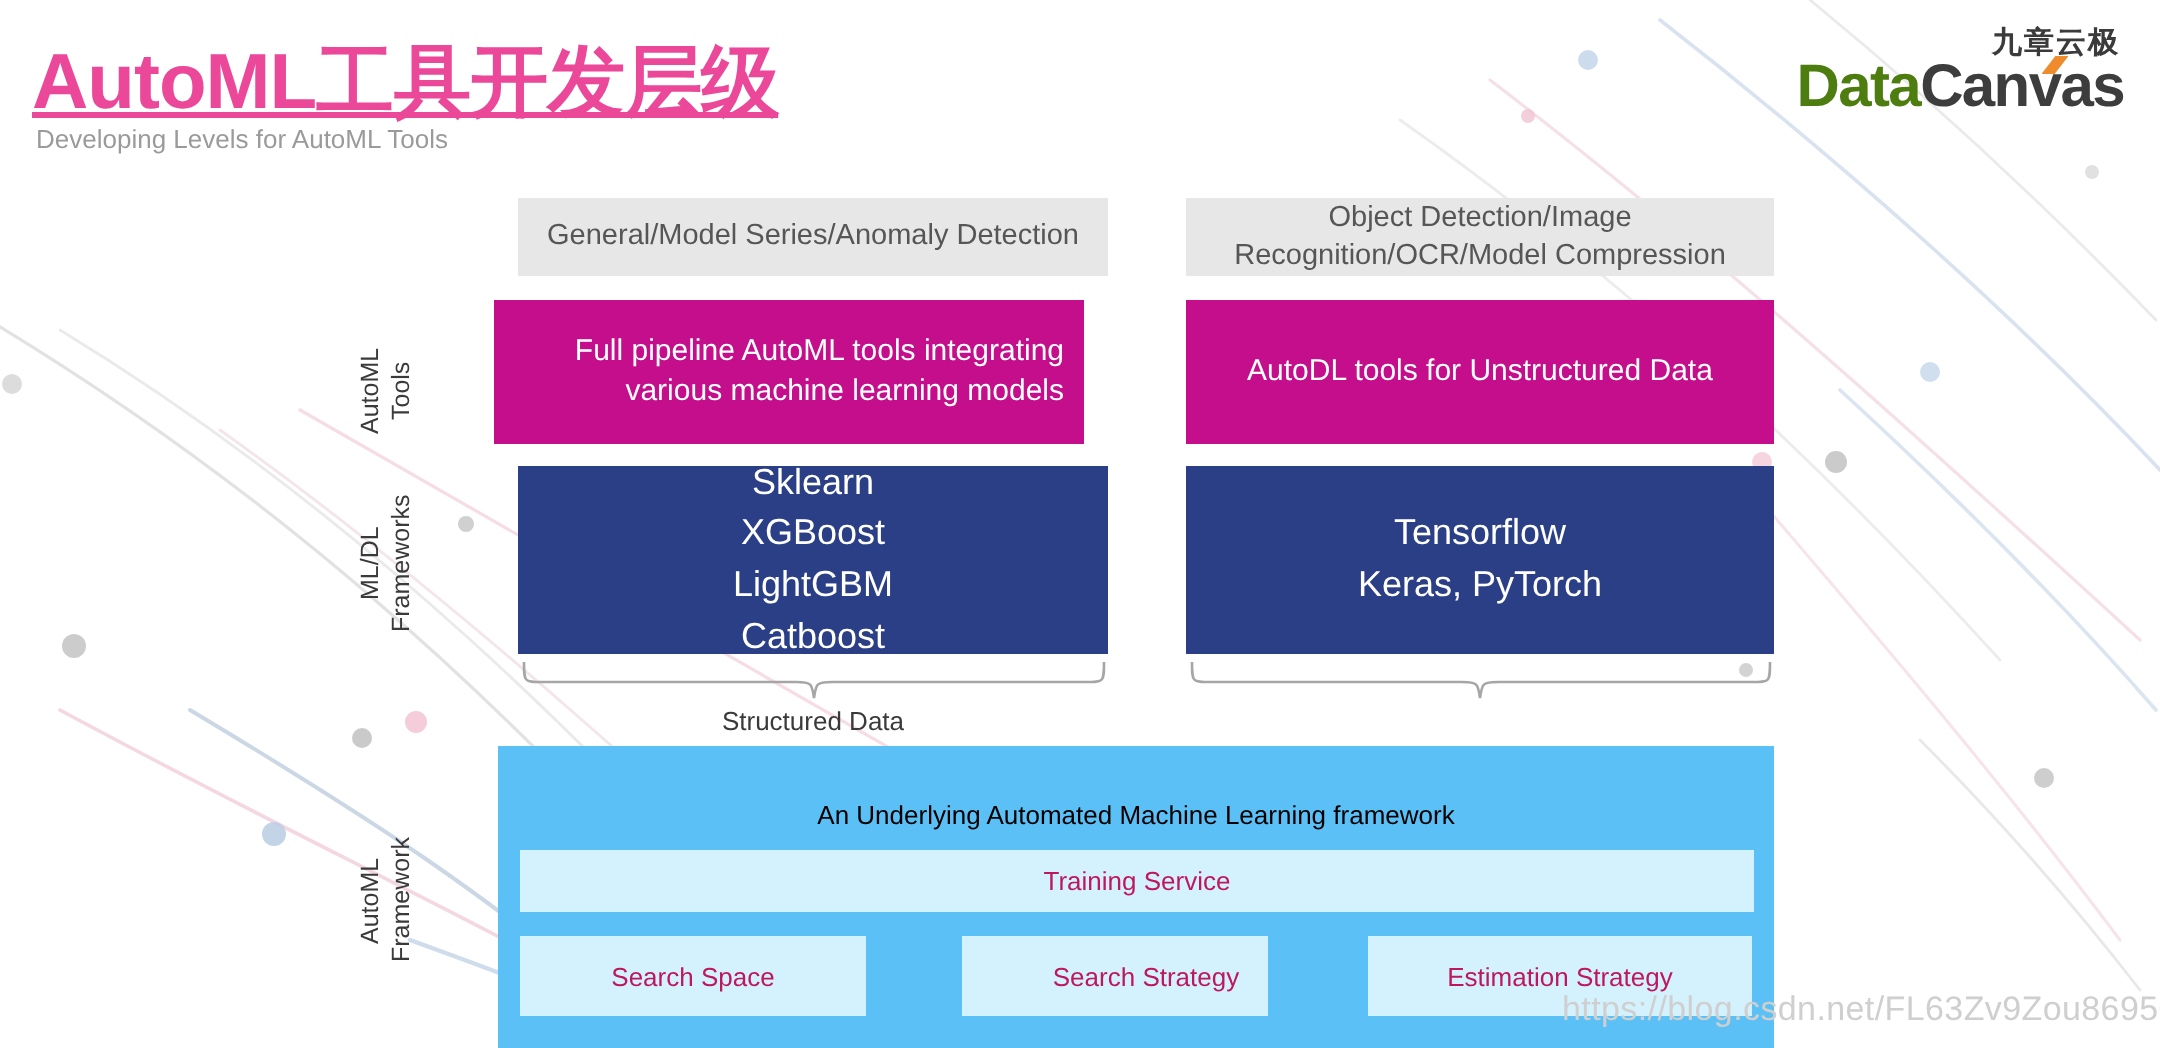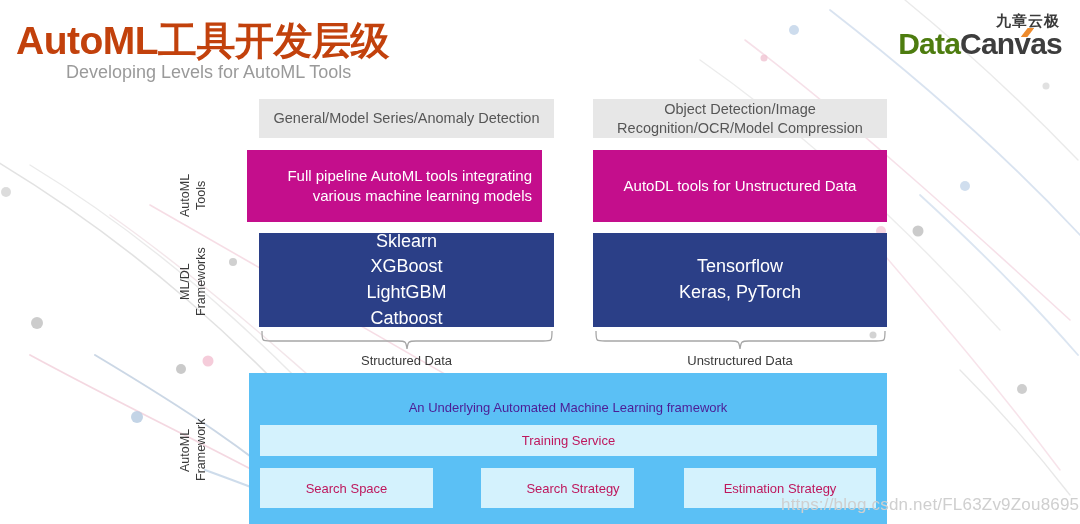--- a/index.html
+++ b/index.html
@@ -34,32 +34,32 @@
     width: 1080px;
     height: 92px;
     z-index: 3;
   }
   #title-cn {
     position: absolute;
     left: 16px;
     top: 14px;
     font-size: 39px;
     font-weight: bold;
-    color: #c2410c;
+    color: #ec4899;
     letter-spacing: -0.5px;
     white-space: nowrap;
+    text-decoration: underline;
   }
   #title-en {
     position: absolute;
     left: 18px;
     top: 62px;
-    font-size: 18px;
+    font-size: 13px;
     color: #9a9a9a;
     white-space: nowrap;
-    margin-left: 48px;
   }
 
   
   #logo {
     position: absolute;
     right: 18px;
     top: 12px;
     width: 184px;
     height: 56px;
   }
@@ -164,21 +164,21 @@
     height: 151px;
     background: #5BC0F5;
     box-sizing: border-box;
   }
   #framework-title {
     position: absolute;
     left: 0; top: 27px;
     width: 638px;
     text-align: center;
     font-size: 13px;
-    color: #4c1d95;
+    color: #000000;
   }
   .paleblue {
     position: absolute;
     background: #D4F2FD;
     color: #be185d;
     font-size: 13px;
     display: flex;
     align-items: center;
     justify-content: center;
     text-align: center;
@@ -268,21 +268,20 @@
     </svg>
     <div class="brace-label" style="left:259px; top:353px; width:295px;">Structured Data</div>
 
     <div class="boxgray" style="left:593px; top:99px; width:294px; height:39px;">Object Detection/Image Recognition/OCR/Model Compression</div>
     <div class="boxmagenta" style="left:593px; top:150px; width:294px; height:72px;">AutoDL tools for Unstructured Data</div>
     <div class="boxnavy" style="left:593px; top:233px; width:294px; height:94px; white-space:pre-line;">Tensorflow
 Keras, PyTorch</div>
     <svg class="brace-svg" style="left:593px; top:330px;" width="295" height="20" viewBox="0 0 295 20">
       <path d="M 3 1 C 3 11, 3 11, 12 11 L 138 11 C 146 11, 146 12, 147 19 C 148 12, 148 11, 156 11 L 283 11 C 292 11, 292 11, 292 1" fill="none" stroke="#a6a6a6" stroke-width="1.3"></path>
     </svg>
-    <div class="brace-label" style="left:593px; top:353px; width:294px;">Unstructured Data</div>
 
     <div id="framework-panel">
       <div id="framework-title">An Underlying Automated Machine Learning framework</div>
 
       <div class="paleblue" style="left:11px; top:52px; width:617px; height:31px;">Training Service</div>
 
       <div class="paleblue" style="left:11px; top:95px; width:173px; height:40px;">Search Space</div>
       <div class="paleblue" style="left:232px; top:95px; width:153px; height:40px;padding-left:31px;">Search Strategy</div>
       <div class="paleblue" style="left:435px; top:95px; width:192px; height:40px;">Estimation Strategy</div>
     </div>

